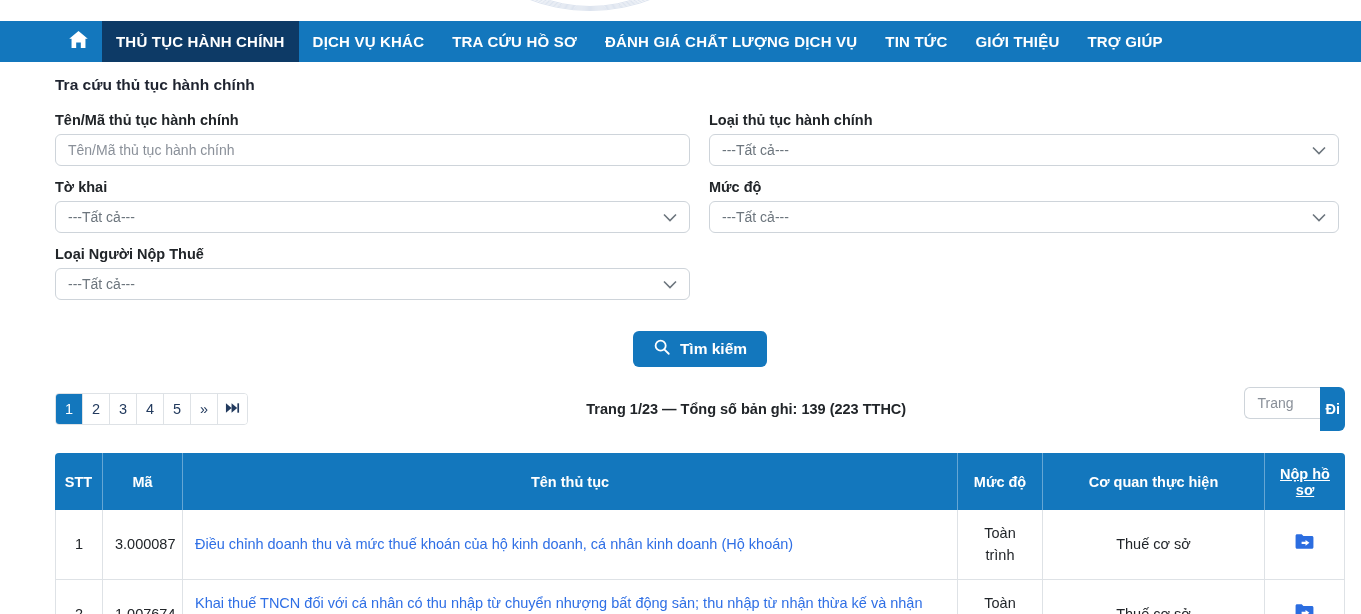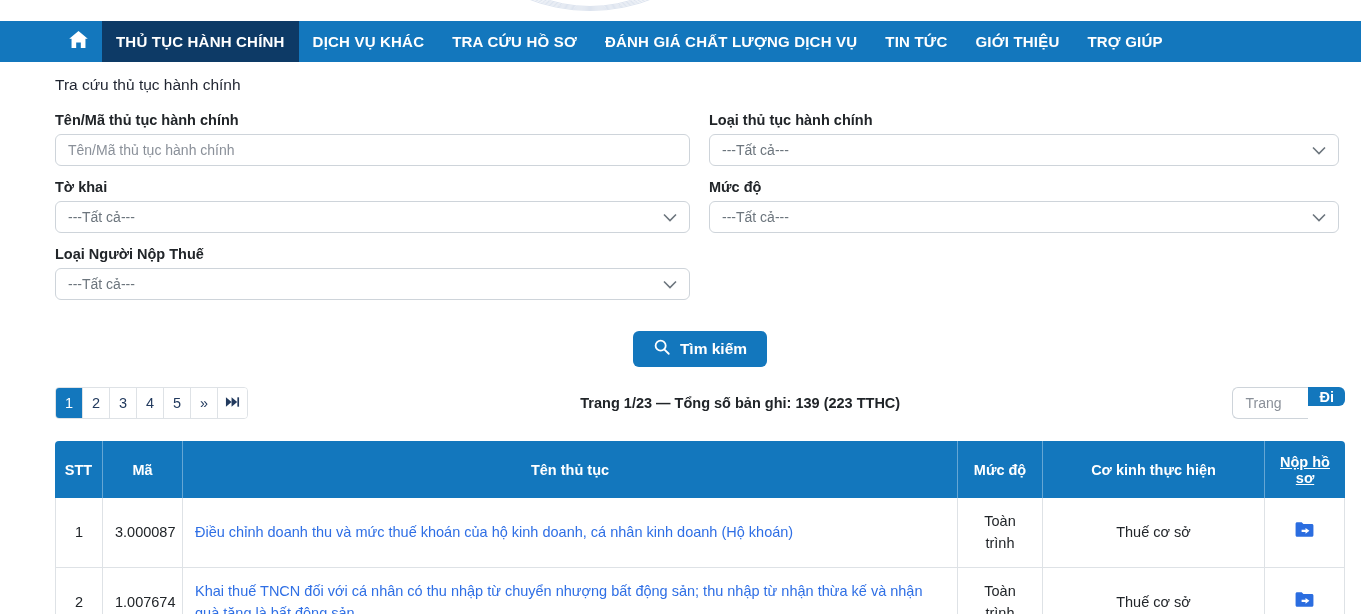--- a/index.html
+++ b/index.html
@@ -12,21 +12,21 @@
 
   
   .navbar { height:41px; background:#1377bd; display:flex; align-items:stretch; padding-left:55px; }
   .nav-home { display:flex; align-items:center; padding:0 14px; cursor:pointer; }
   .nav-item { display:flex; align-items:center; padding:0 14px; color:#fff; font-weight:700;
     font-size:15px; letter-spacing:.2px; cursor:pointer; white-space:nowrap; }
   .nav-item.active { background:#0d3a66; }
 
   
   .content { padding:14px 16px 0 55px; }
-  .page-title { font-size:15.5px; font-weight:400; color:#1f2430; margin-bottom:18px; }
+  .page-title { font-size:15.5px; font-weight:700; color:#1f2430; margin-bottom:18px; }
 
   .form-grid { display:grid; grid-template-columns:635px 630px; column-gap:19px; }
   .field { margin-bottom:13px; }
   .field-label { font-size:14.5px; font-weight:600; color:#212529; margin-bottom:6px; }
   .text-input { width:100%; height:32px; border:1px solid #ced4da; border-radius:6px;
     padding:0 12px; font-size:14px; color:#212529; font-family:inherit; outline:none; }
   .text-input::placeholder { color:#8a9099; }
   .select { width:100%; height:32px; border:1px solid #ced4da; border-radius:6px;
     padding:3px 12px; font-size:14px; color:#6c757d; display:flex; align-items:center;
     justify-content:space-between; cursor:pointer; background:#fff; }
@@ -40,21 +40,21 @@
   .page-group { display:flex; border:1px solid #dee2e6; border-radius:4px; overflow:hidden; background:#fff; }
   .page-btn { min-width:27px; height:30px; display:flex; align-items:center; justify-content:center;
     font-size:14.5px; color:#223a5e; border-right:1px solid #dee2e6; cursor:pointer; padding:0 7px; background:#fff; }
   .page-btn:last-child { border-right:none; }
   .page-btn.active { background:#1377bd; color:#fff; }
   .pager-summary { font-size:14.5px; font-weight:700; color:#212529; }
   .goto-group { display:flex; }
   .goto-input { width:76px; height:32px; border:1px solid #ced4da; border-right:none;
     border-radius:6px 0 0 6px; padding:0 12px; font-size:14px; font-family:inherit; outline:none; }
   .goto-input::placeholder { color:#8a9099; }
-  .goto-btn { height:19px; padding:0 11px; background:#1377bd; color:#fff; border:none;
+  .goto-btn { height:44px; padding:0 5px; background:#1377bd; color:#fff; border:none;
     border-radius:0 6px 6px 0; font-size:14.5px; font-weight:700; cursor:pointer; font-family:inherit; }
 
   
   table.results { width:1290px; border-collapse:separate; border-spacing:0; margin-top:22px; table-layout:fixed; }
   thead th { background:#1377bd; color:#fff; font-size:14.5px; font-weight:700; height:57px;
     text-align:center; vertical-align:middle; border-right:1px solid rgba(255,255,255,.35); padding:4px 8px; }
   thead th:first-child { border-radius:4px 0 0 0; }
   thead th:last-child { border-right:none; border-radius:0 4px 0 0;text-decoration:underline; }
   tbody td { border-bottom:1px solid #dee2e6; border-right:1px solid #dee2e6; background:#fff;
     font-size:14.5px; color:#212529; padding:12px 12px; vertical-align:middle; text-align:center; line-height:1.55; }
@@ -193,21 +193,21 @@
       <col style="width:85px">
         <col style="width:222px">
         <col style="width:80px">
     </colgroup>
     <thead>
       <tr>
         <th>STT</th>
         <th>Mã</th>
         <th>Tên thủ tục</th>
         <th>Mức độ</th>
-        <th>Cơ kinh thực hiện</th>
+        <th>Cơ quan thực hiện</th>
         <th>Nộp hồ sơ</th>
       </tr>
     </thead>
     <tbody>
       <tr style="height:66px;">
         <td>1</td>
         <td>3.000087</td>
         <td class="name-cell">
           <a class="proc-link">Điều chỉnh doanh thu và mức thuế khoán của hộ kinh doanh, cá nhân kinh doanh (Hộ khoán)</a>
         </td>

